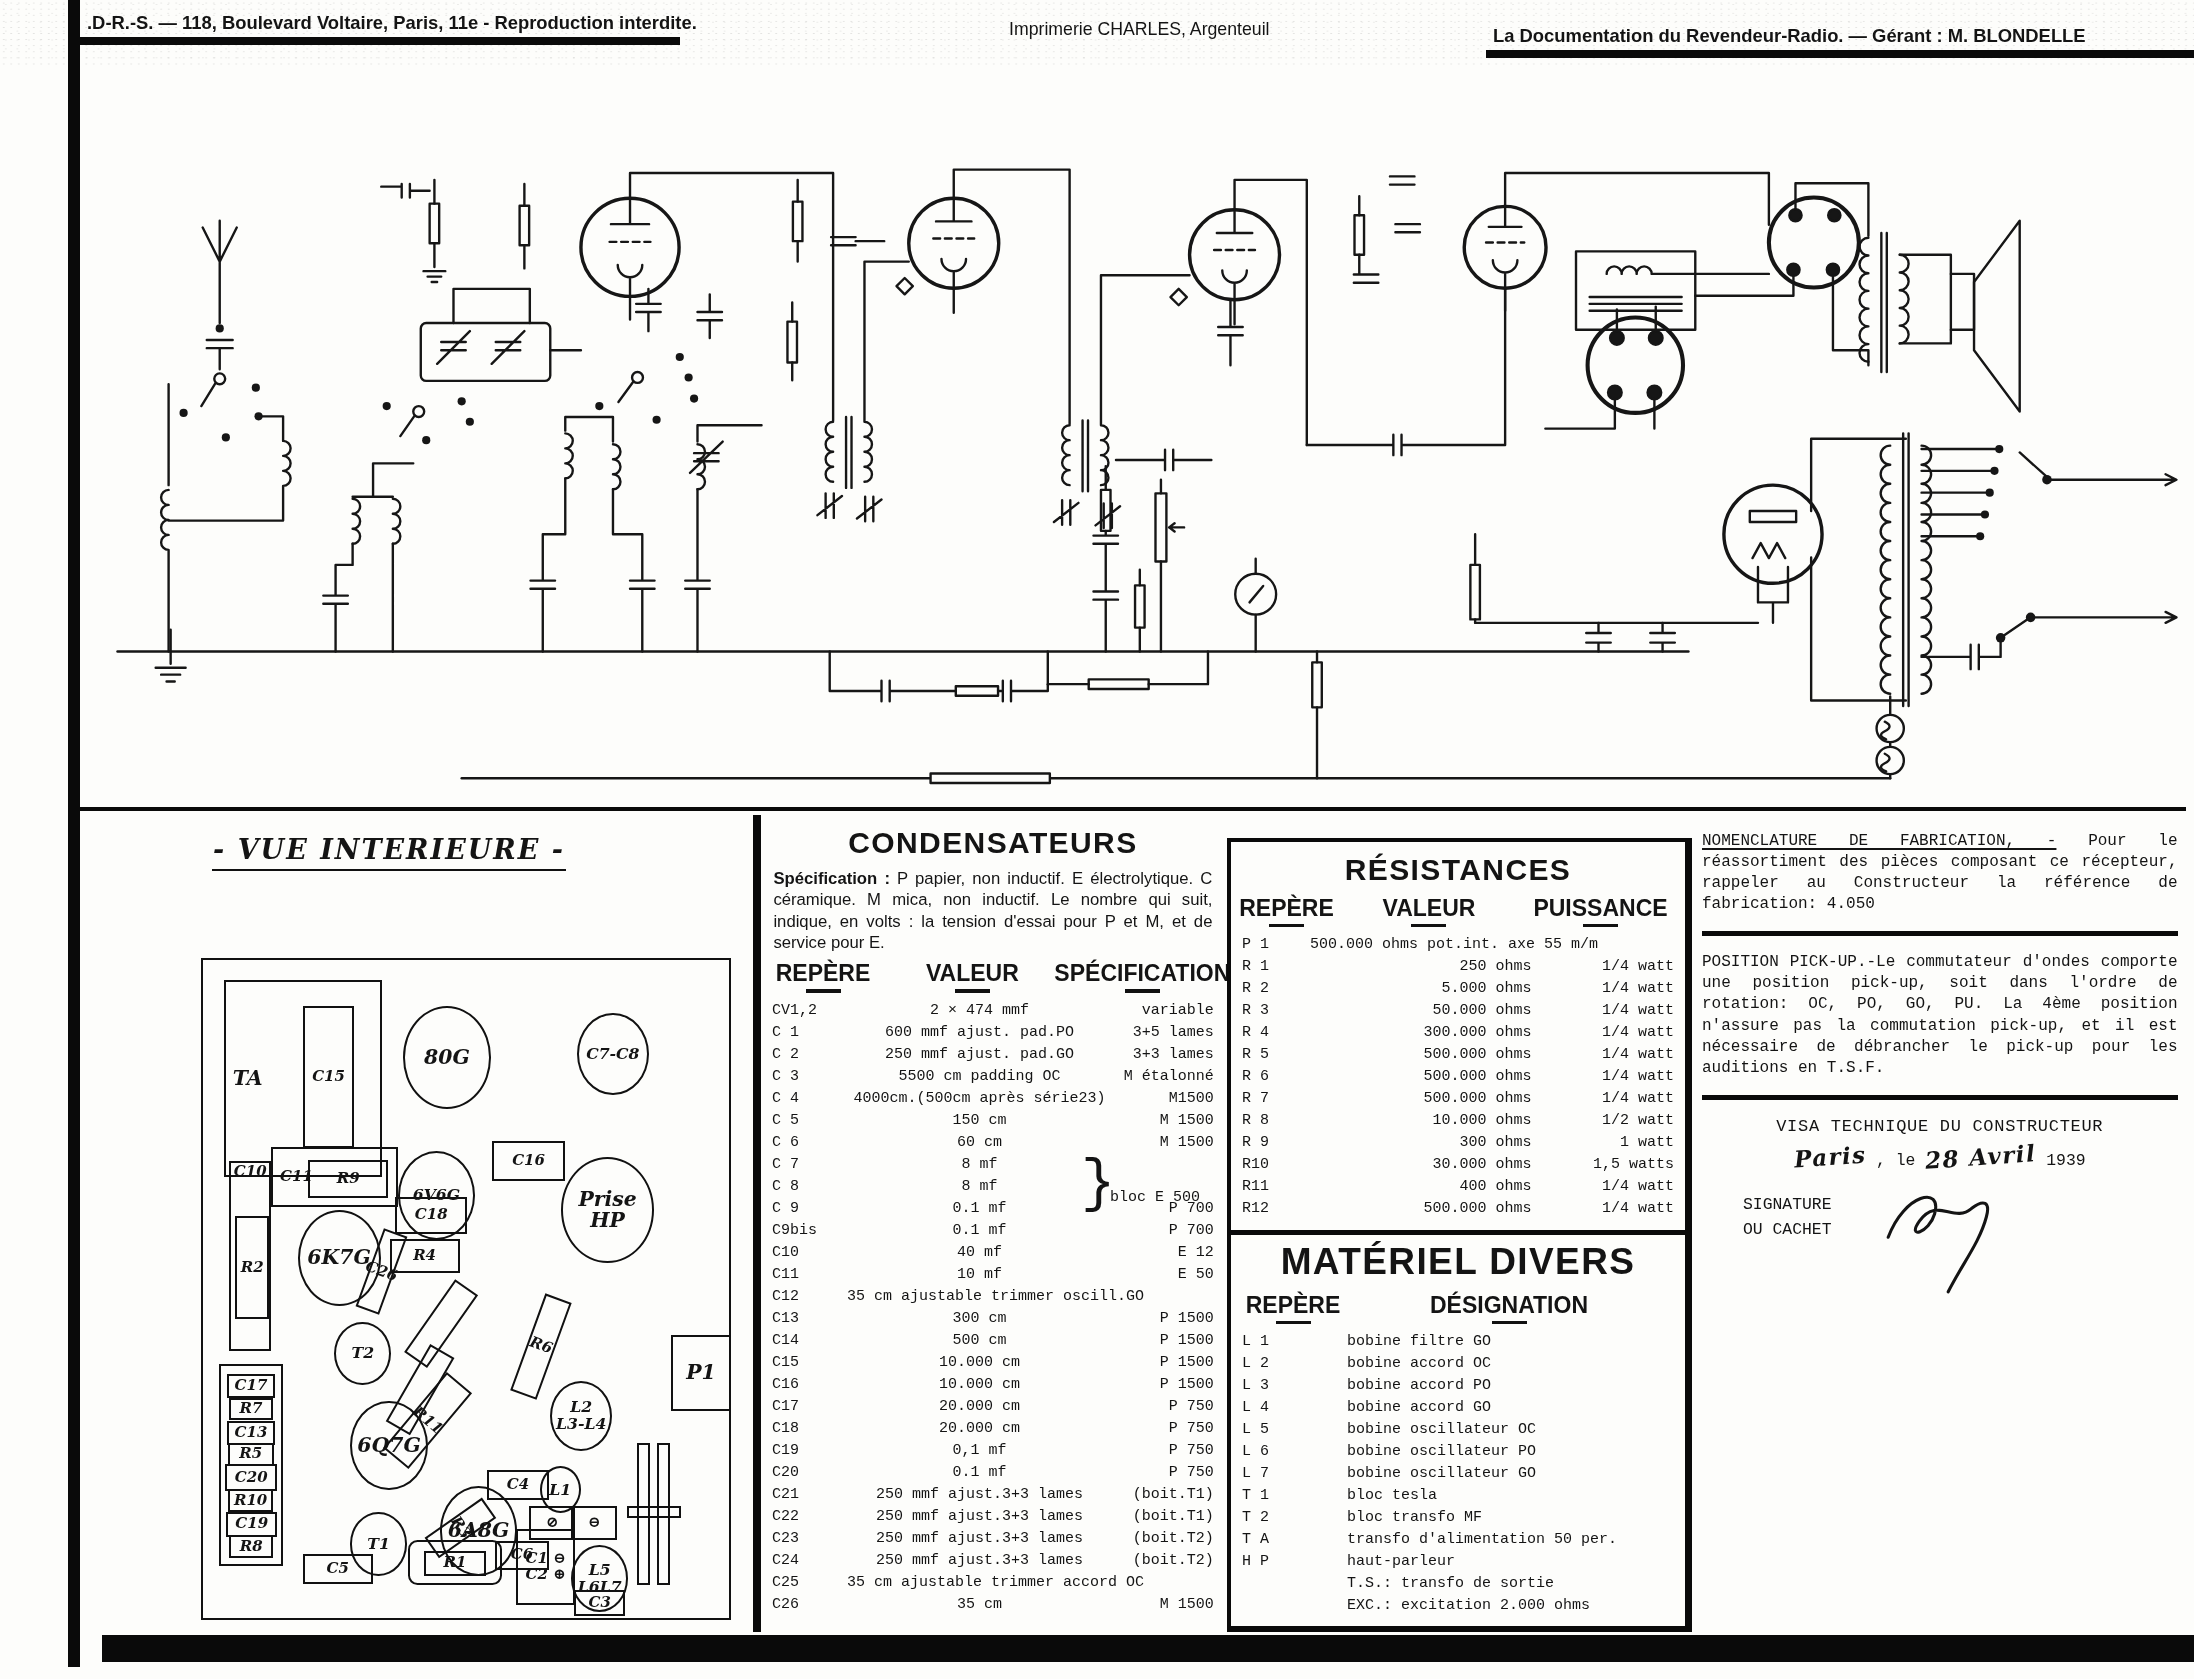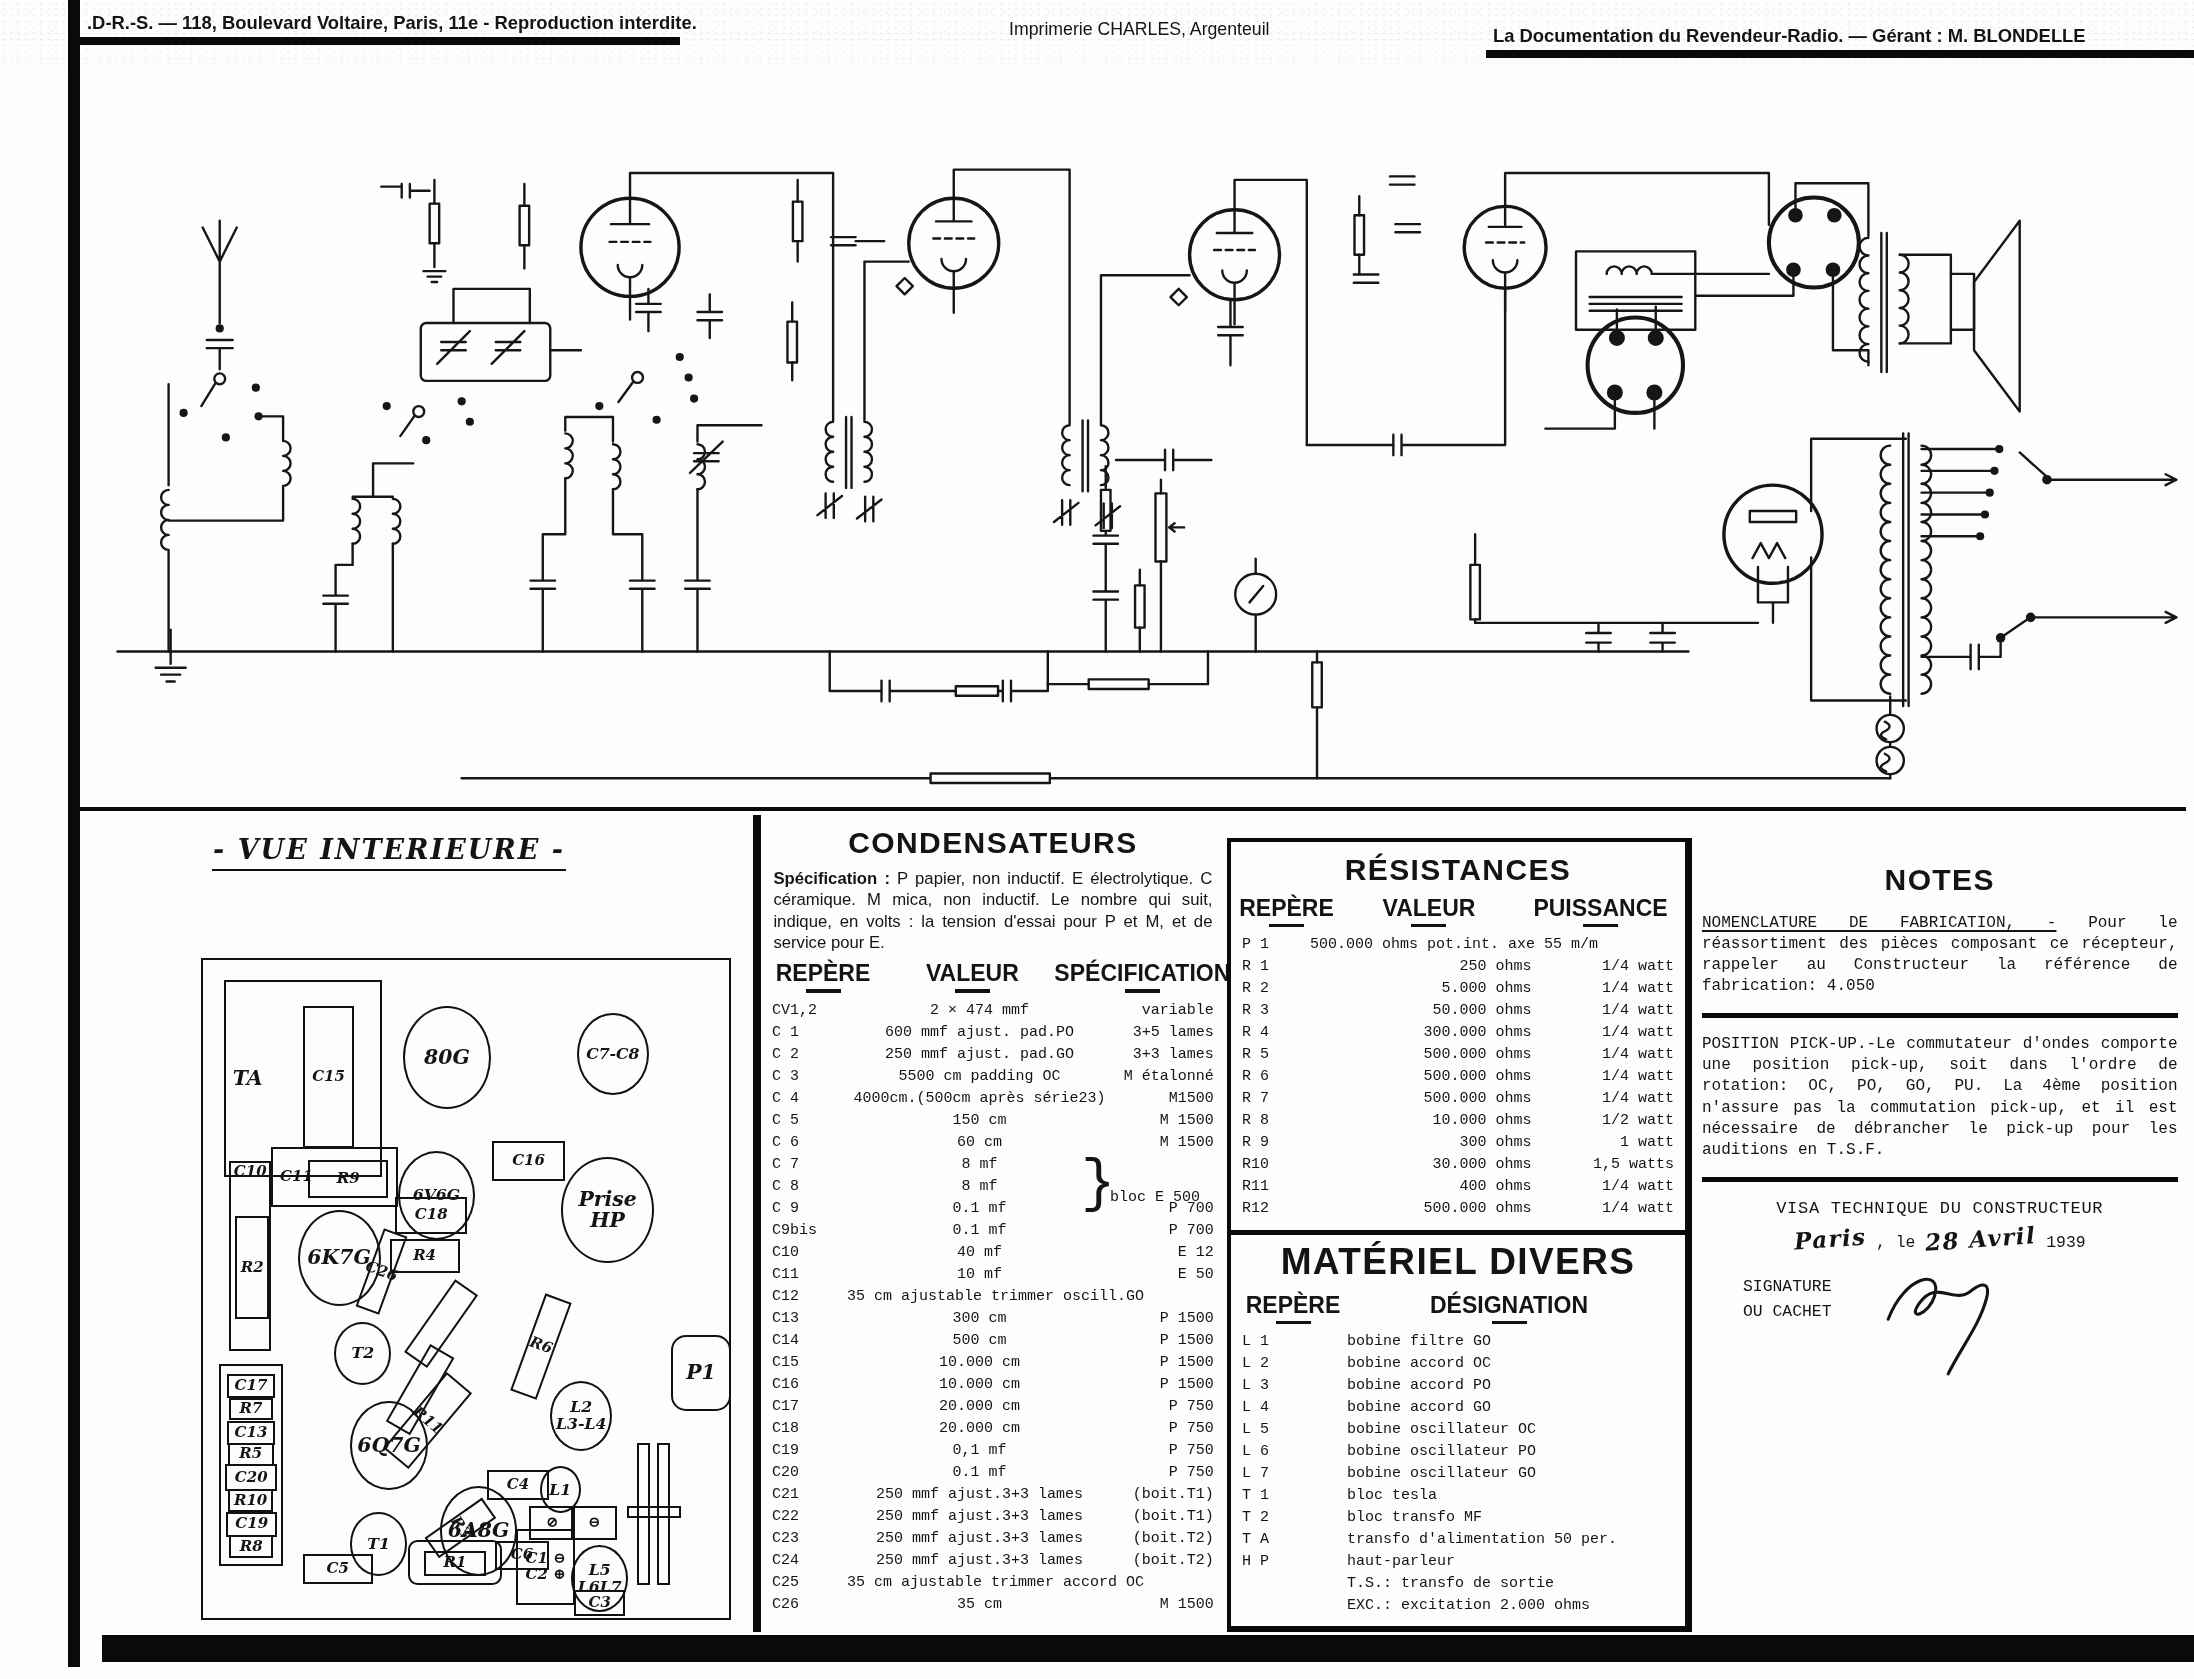--- a/index.html
+++ b/index.html
@@ -416,21 +416,21 @@
         </div>
         <div class="vrect" style="left: 20%; top: 30.4%; width: 14.5%; height: 5.2%;">
           <span>R9</span>
         </div>
         <div class="vrect" style="left: 36.5%; top: 36%; width: 13%; height: 5%;">
           <span>C18</span>
         </div>
         <div class="vrect" style="left: 35.5%; top: 42.5%; width: 12.5%; height: 4.5%;">
           <span>R4</span>
         </div>
-        <div class="vrect big" style="left: 89%; top: 57%; width: 10.5%; height: 11%; border-radius: 15px;">
+        <div class="vrect big" style="left: 89%; top: 57%; width: 10.5%; height: 11%;">
           <span>P1</span>
         </div>
         <div class="vrect" style="left: 3%; top: 61.5%; width: 11.5%; height: 30%;"></div>
         <div class="vrect" style="left: 4.5%; top: 63%; width: 8.5%; height: 3%;">
           <span>C17</span>
         </div>
         <div class="vrect" style="left: 5%; top: 66.6%; width: 7.5%; height: 2.8%;">
           <span>R7</span>
         </div>
         <div class="vrect" style="left: 4.5%; top: 70.1%; width: 8.5%; height: 3%;">
@@ -845,21 +845,20 @@
           <div class="trow">
           <span class="cell rep"></span>
           <span class="cell val">EXC.: excitation 2.000 ohms</span>
         </div>
         </div>
     </div>
   </div>
 </div>
 
 <div class="panel notes">
-  <div class="sec-title">NOTES</div>
   <p class="np">
     <span class="lead">NOMENCLATURE DE FABRICATION, -</span><span> Pour le réassortiment des pièces composant ce récepteur, rappeler au Constructeur la référence de fabrication: 4.050</span>
   </p>
   <div class="hr6"></div>
   <p class="np">
     <span>POSITION PICK-UP.-</span><span>Le commutateur d'ondes comporte une position pick-up, soit dans l'ordre de rotation: OC, PO, GO, PU. La 4ème position n'assure pas la commutation pick-up, et il est nécessaire de débrancher le pick-up pour les auditions en T.S.F.</span>
   </p>
   <div class="hr6"></div>
   <div class="visa">VISA TECHNIQUE DU CONSTRUCTEUR</div>
   <div class="dateline">

